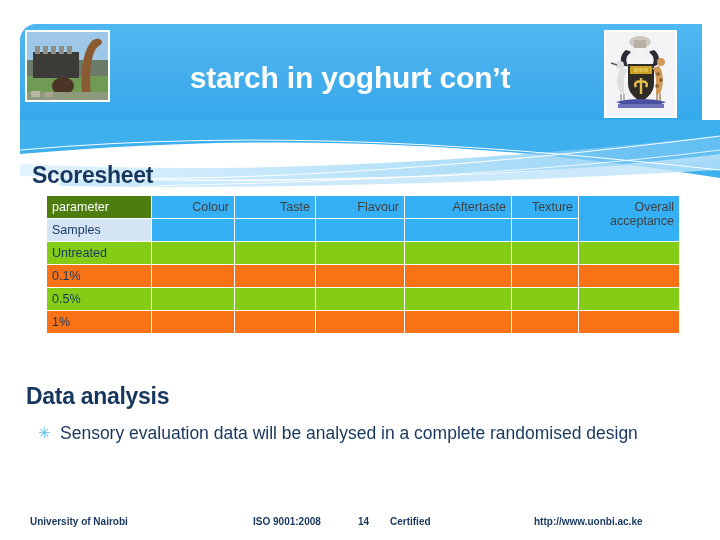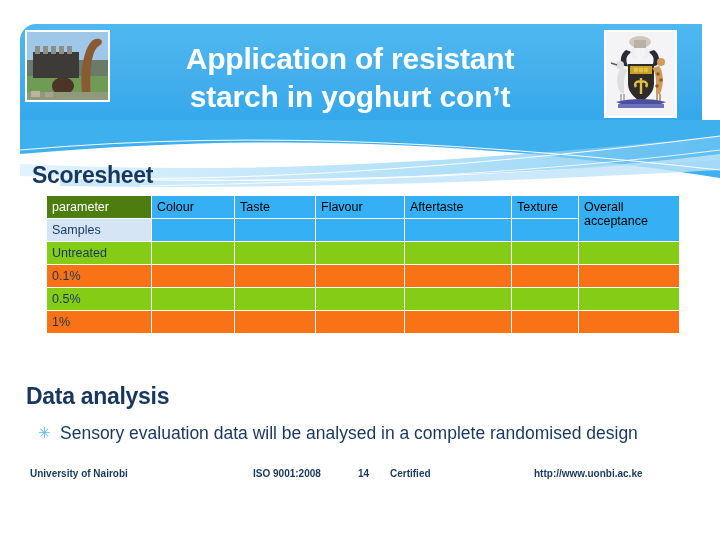--- a/index.html
+++ b/index.html
@@ -109,23 +109,24 @@
     color: #17375e;
   }
   #scoresheet-table td {
     padding: 4px 5px;
     vertical-align: top;
     height: 22px;
     box-sizing: border-box;
   }
   .th-blue {
     background: #35b0f5;
-    color: #000000;
+    color: #404040;
     font-weight: normal;
     vertical-align: top;
+    text-align: right;
   }
   .cell-param-head {
     background: #4d7c0f;
     color: #ffffff;
   }
   .cell-samples {
     background: #d5e5f6;
     color: #17375e;
   }
   .row-light td { background: #84cc16; }
@@ -153,21 +154,21 @@
     width: 22px;
     flex: 0 0 22px;
     text-align: left;
   }
   .bullet-text { flex: 1; }
 
   
   #footer {
     position: absolute;
     left: 0;
-    top: 468px;
+    top: 516px;
     width: 720px;
     height: 20px;
     font-size: 10px;
     font-weight: bold;
     color: #17375e;
   }
   #footer span { position: absolute; white-space: nowrap; }
   #footer-org      { left: 30px; }
   #footer-iso      { left: 253px; }
   #footer-slideno  { left: 358px; }
@@ -263,21 +264,20 @@
         <circle cx="51" cy="54" r="1.8"></circle>
       </g>
       <path d="M51,62 L51,70 M54,62 L54,70" stroke="#a77b47" stroke-width="1.4"></path>
 
       <path d="M10,70 C24,66 46,66 60,70 C48,76 22,76 10,70 Z" fill="#4a4fa0"></path>
       <rect x="12" y="72" width="46" height="4" fill="#6d72b8"></rect>
     </svg>
   </div>
 
   <div id="title">
-    <span class="tl">Application of resistant</span>
     <span class="tl">starch in yoghurt con’t</span>
   </div>
 </div>
 
 <div class="heading" id="scoresheet-heading">Scoresheet</div>
 
 <table id="scoresheet-table">
   <colgroup>
     <col style="width:104px">
     <col style="width:82px">

